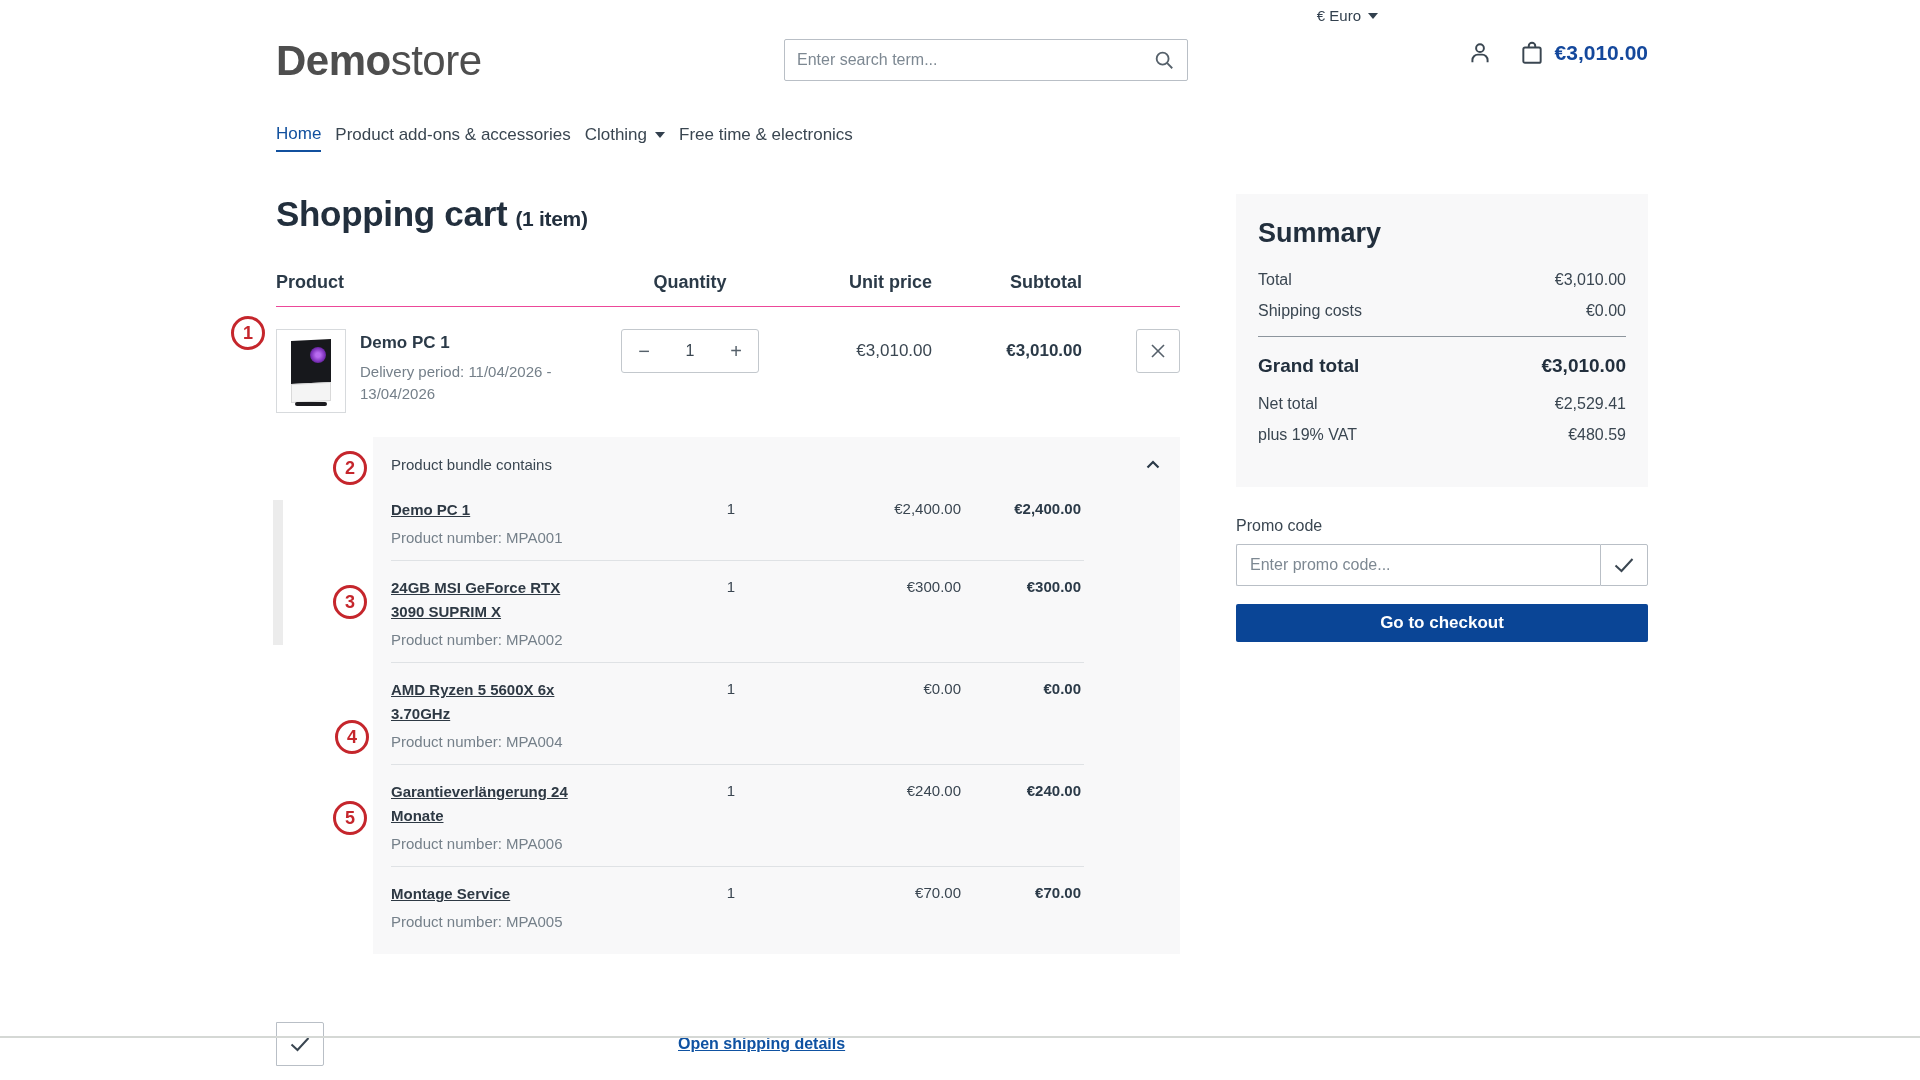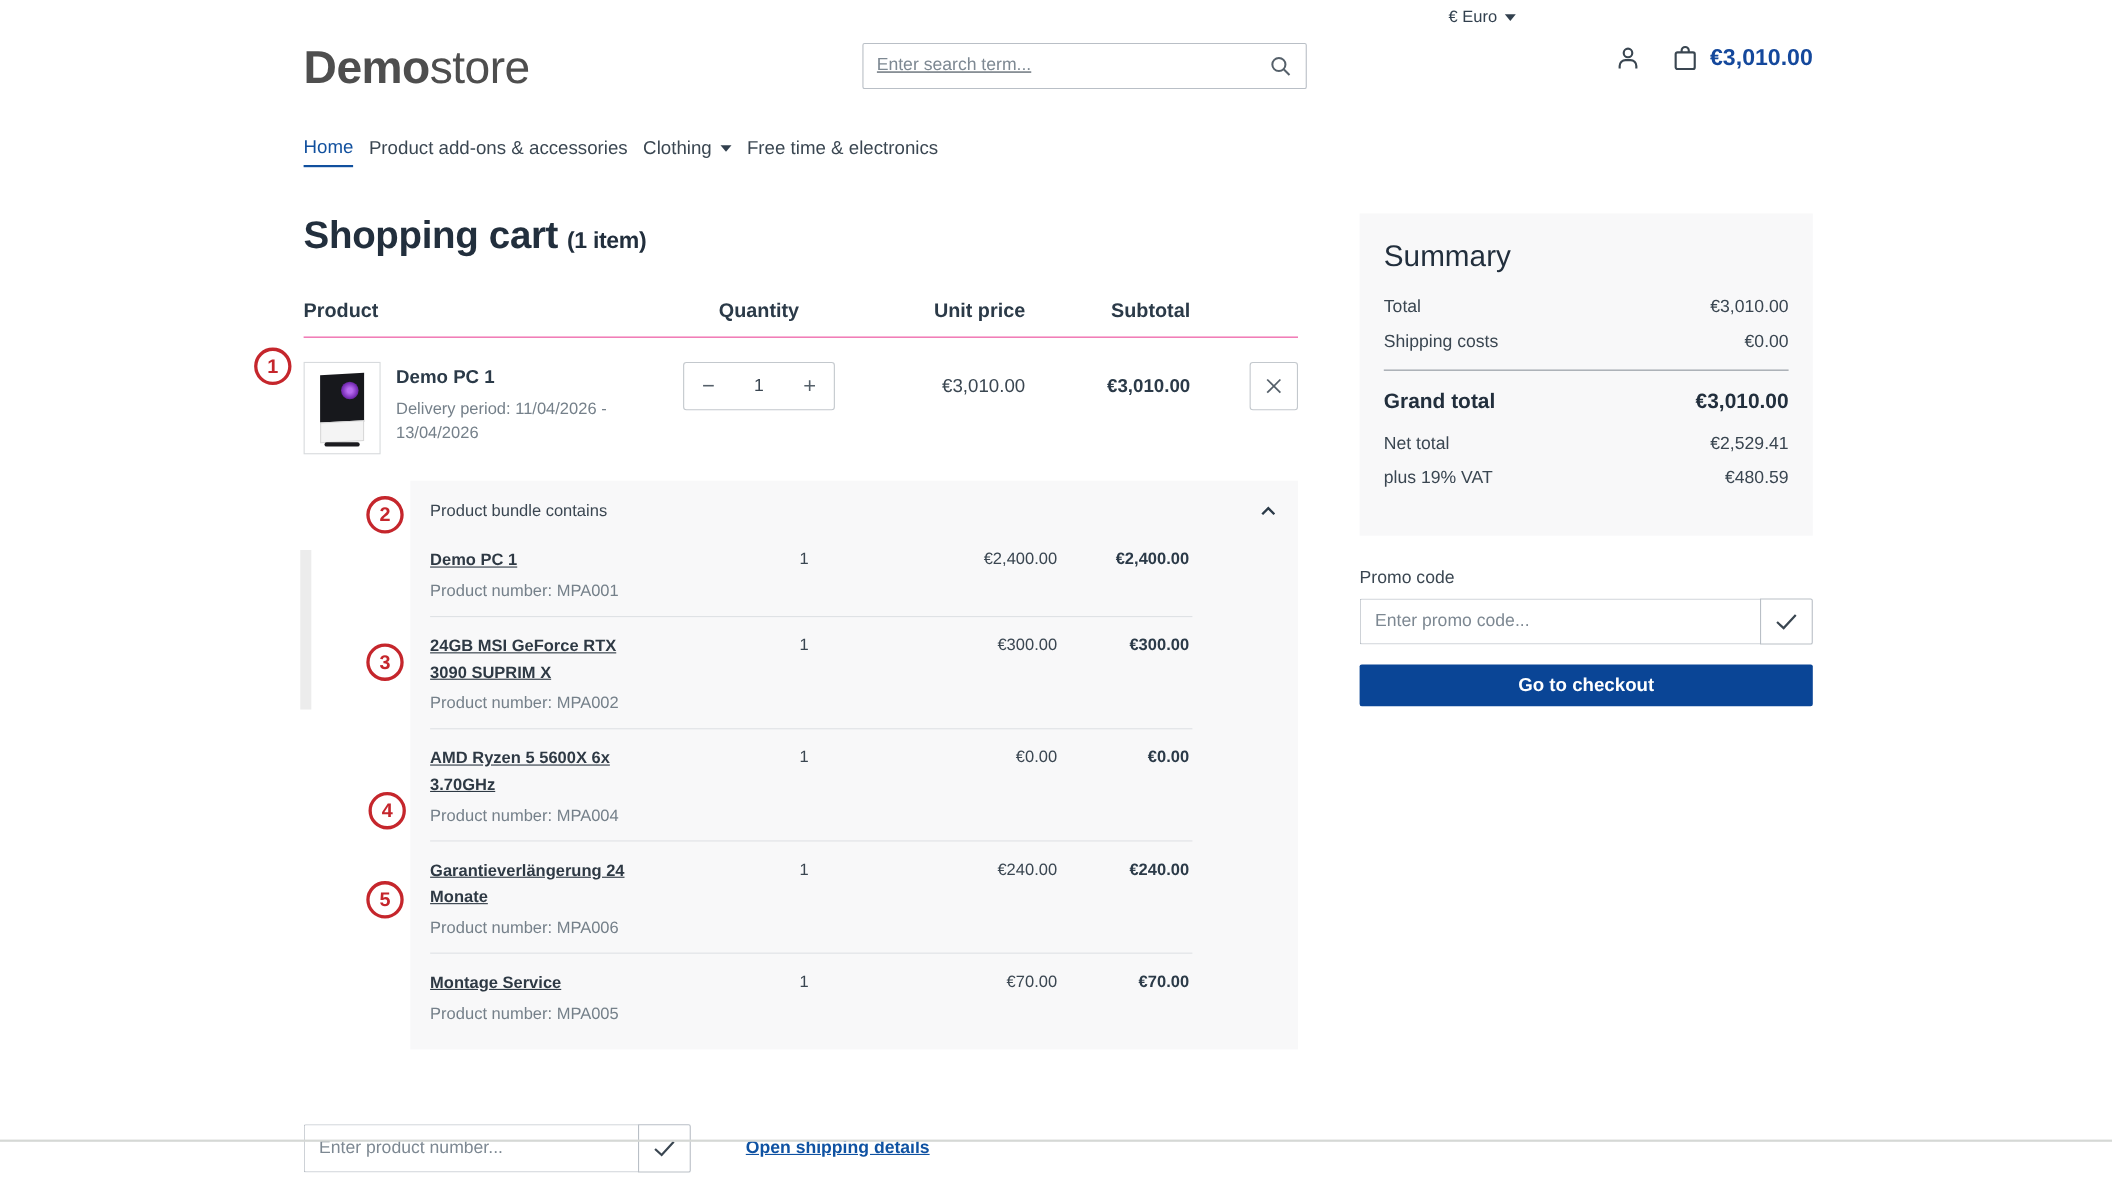--- a/index.html
+++ b/index.html
@@ -11,21 +11,21 @@
   .topbar { height:26px; padding-top:7px; }
   .currency { float:right; margin-right:270px; font-size:15px; color:#32404e; display:flex; align-items:center; gap:7px; cursor:pointer; }
   .caret-down { width:0; height:0; border-left:5px solid transparent; border-right:5px solid transparent; border-top:6px solid #32404e; display:inline-block; }
 
   
   .header-row { position:relative; height:62px; margin-top:4px; }
   .logo { font-size:42px; color:#4e4e4e; letter-spacing:-0.5px; line-height:62px; cursor:pointer; }
   .logo b { font-weight:bold; }
   .logo span.light { font-weight:normal; }
   .search-box { position:absolute; left:508px; top:9px; width:404px; height:42px; border:1px solid #b9bfc6; border-radius:2px; background:#fff; display:flex; align-items:center; }
-  .search-box input { flex:1; border:none; outline:none; font-size:16px; color:#3a4651; padding:0 12px; background:transparent; font-family:inherit;text-decoration:underline; }
+  .search-box input { flex:1; border:none; outline:none; font-size:16px; color:#3a4651; padding:0 12px; background:transparent; font-family:inherit; }
   .search-box input::placeholder { color:#7d8892; }
   .search-btn { width:46px; height:100%; display:flex; align-items:center; justify-content:center; cursor:pointer; background:transparent; border:none; }
   .hdr-icons { position:absolute; right:0; top:10px; display:flex; align-items:center; gap:26px; }
   .icon-btn { background:none; border:none; cursor:pointer; display:flex; align-items:center; gap:10px; }
   .cart-total { font-size:21px; font-weight:bold; color:#14489c; }
 
   
   .nav { display:flex; gap:14px; margin-top:32px; font-size:17px; }
   .nav-item { color:#3a4651; cursor:pointer; display:flex; align-items:center; gap:8px; padding-bottom:6px; }
   .nav-item.active { color:#11509e; border-bottom:2px solid #11509e; }
@@ -77,21 +77,21 @@
   
   .bottom-row { display:flex; align-items:center; gap:50px; margin-top:68px; }
   .pn-box { width:352px; height:44px; display:flex; }
   .pn-box input { flex:1; border:1px solid #b9bfc6; border-right:none; border-radius:2px 0 0 2px; padding:0 13px; font-size:16px; color:#3a4651; outline:none; font-family:inherit; }
   .pn-box input::placeholder { color:#7d8892; }
   .check-btn { width:48px; border:1px solid #b9bfc6; background:#fff; cursor:pointer; display:flex; align-items:center; justify-content:center; border-radius:0 2px 2px 0; }
   .ship-link { font-size:16px; font-weight:bold; color:#0f52a2; text-decoration:underline; cursor:pointer; }
 
   
   .summary-panel { background:#f8f8f9; padding:24px 22px 30px 22px; }
-  .summary-title { font-size:27px; font-weight:normal; color:#222f3d; margin-bottom:22px; }
+  .summary-title { font-size:27px; font-weight:bold; color:#222f3d; margin-bottom:22px; }
   .sum-row { display:flex; justify-content:space-between; font-size:16px; color:#3a4651; margin-bottom:13px; }
   .sum-divider { border-top:1px solid #8d959d; margin:16px 0 18px 0; }
   .sum-row.grand { font-size:19px; font-weight:bold; color:#222f3d; margin-bottom:18px; }
   .promo-label { font-size:16px; color:#3a4651; margin-top:30px; margin-bottom:9px; }
   .promo-box { height:42px; display:flex; }
   .promo-box input { flex:1; border:1px solid #b9bfc6; border-right:none; border-radius:2px 0 0 2px; padding:0 13px; font-size:16px; color:#3a4651; outline:none; font-family:inherit; background:#fff; }
   .promo-box input::placeholder { color:#7d8892; }
   .checkout-btn { width:100%; height:38px; margin-top:18px; background:#0a4596; color:#fff; border:none; border-radius:2px; font-size:17px; font-weight:bold; cursor:pointer; font-family:inherit; }
 
   
@@ -256,21 +256,20 @@
             <div class="b-num">Product number: MPA005</div>
           </div>
           <div class="b-qty">1</div>
           <div class="b-price">€70.00</div>
           <div class="b-price b-sub">€70.00</div>
         </div>
       </div>
 
       <div class="bottom-row">
         <div class="pn-box">
-          <input type="text" placeholder="Enter product number..." style="">
           <button class="check-btn">
             <svg width="22" height="18" viewBox="0 0 22 18" fill="none" stroke="#3a4651" stroke-width="2">
                 <path d="M2.5 9.5 L8.5 15 L19.5 3"></path>
               </svg>
           </button>
         </div>
         <span class="ship-link">Open shipping details</span>
       </div>
     </div>
 

